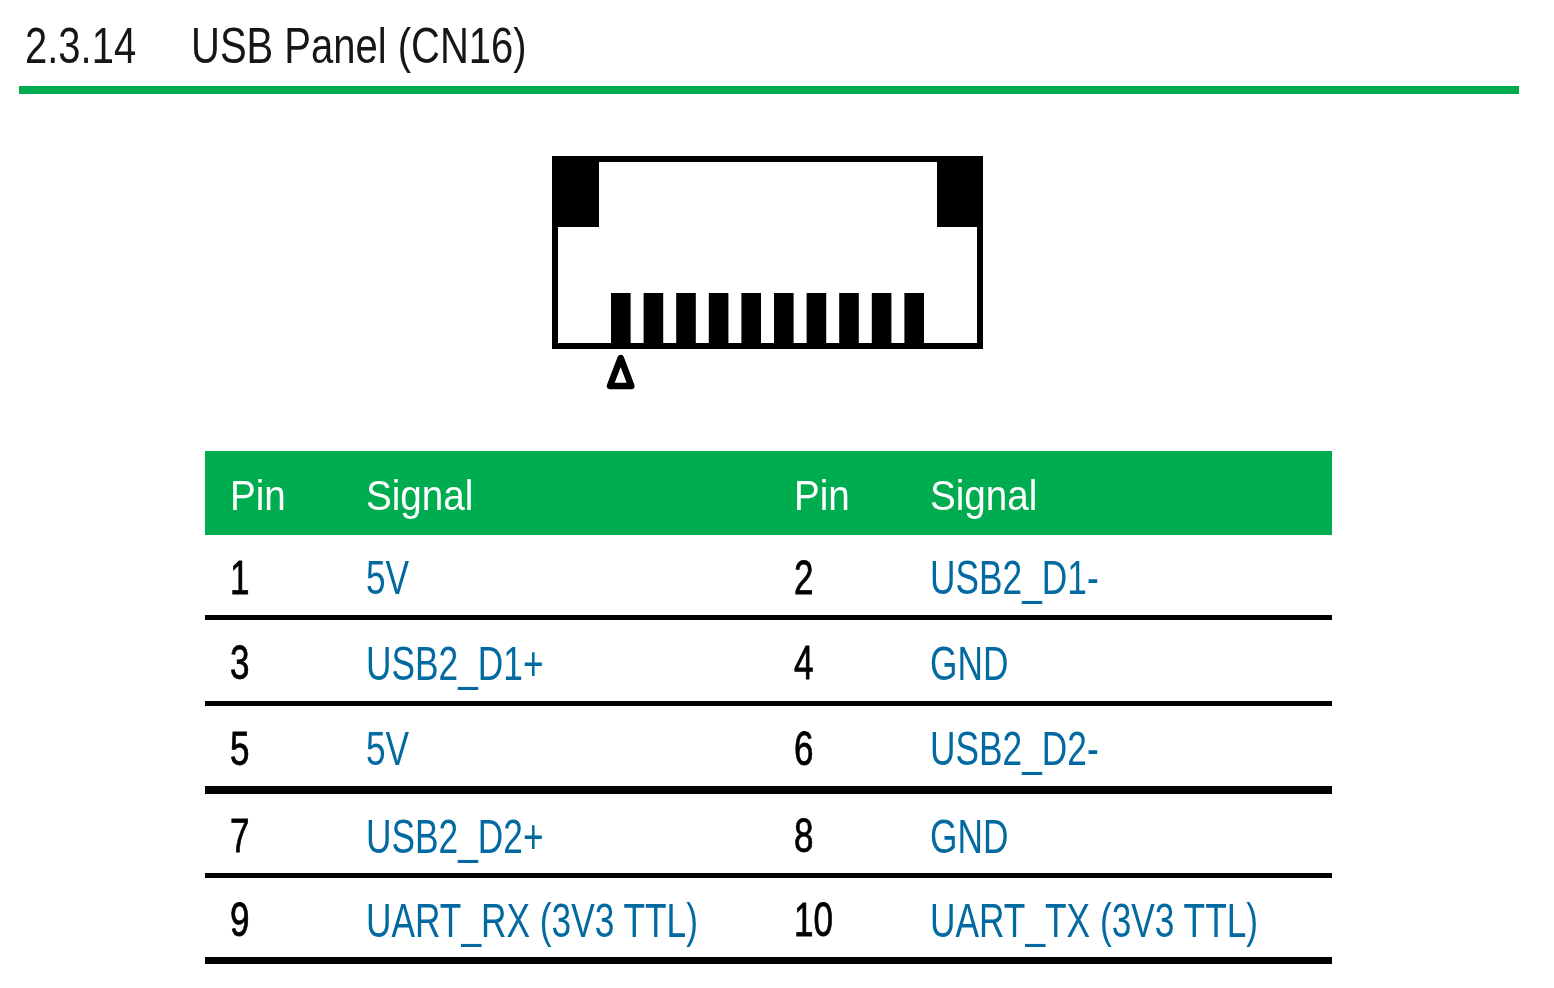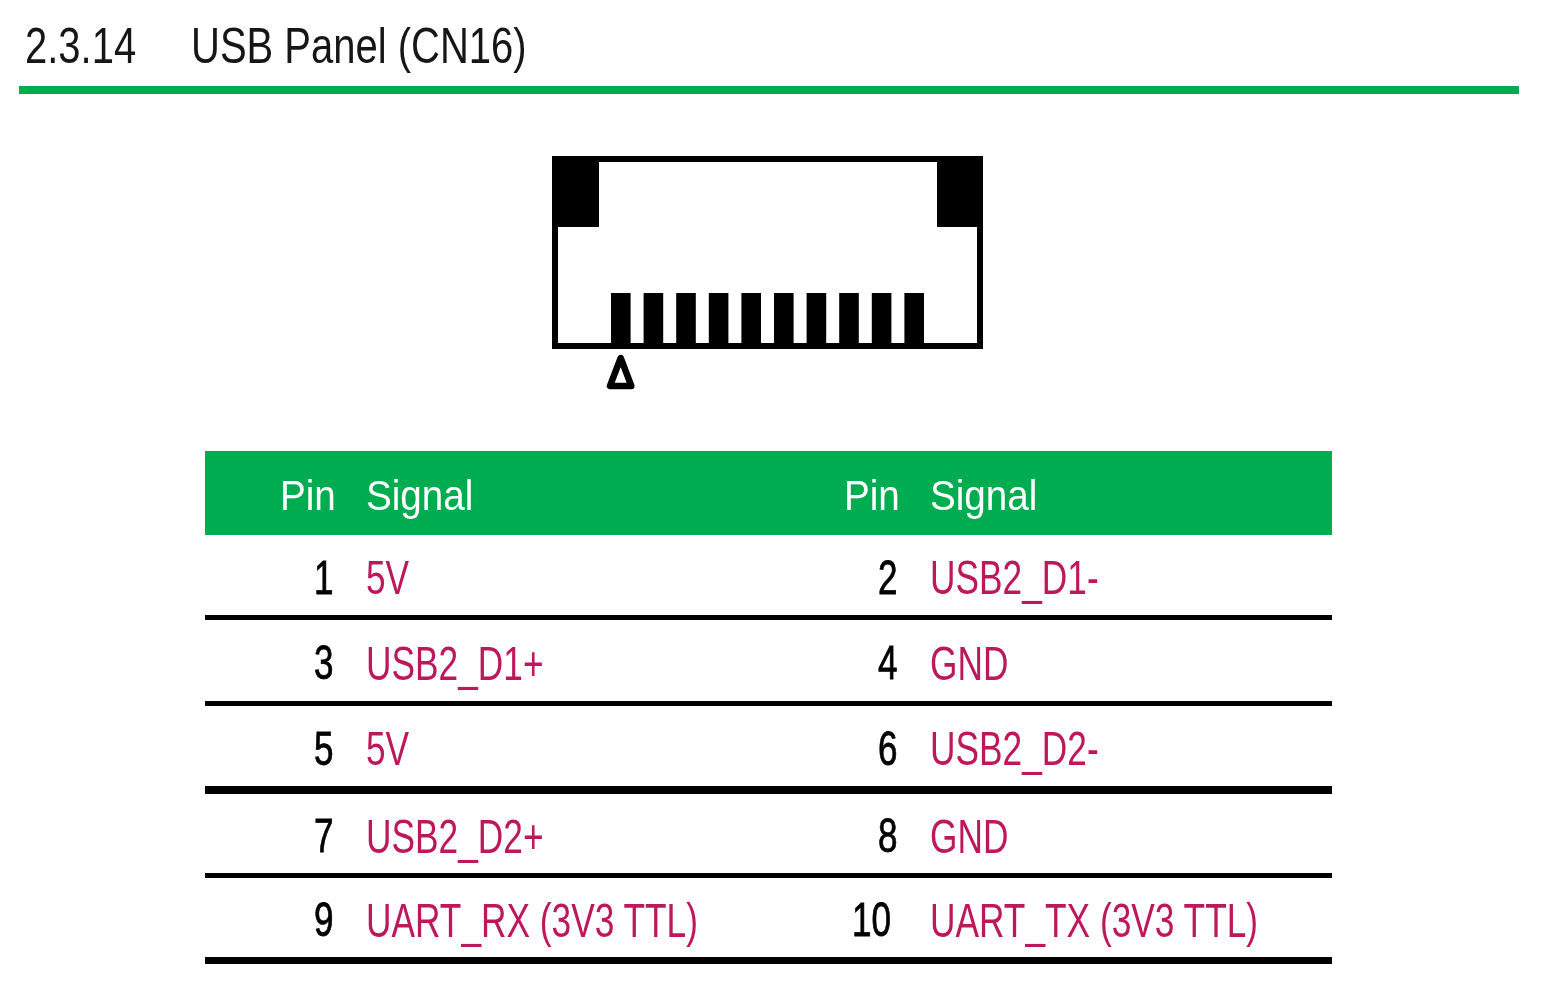--- a/index.html
+++ b/index.html
@@ -45,23 +45,23 @@
   }
   #pin-table th .cond { transform: scaleX(0.92); position: relative; top: 3px; }
   #pin-table td { padding: 0; vertical-align: middle; }
   #pin-table tr.r0 td { height: 80px; border-bottom: 5px solid #000; }
   #pin-table tr.r1 td { height: 81px; border-bottom: 5px solid #000; }
   #pin-table tr.r2 td { height: 80px; border-bottom: 8px solid #000; }
   #pin-table tr.r3 td { height: 79px; border-bottom: 5px solid #000; }
   #pin-table tr.r4 td { height: 79px; border-bottom: 7px solid #000; }
   td.pin-cell { font-size: 48px; color: #000; }
   td.pin-cell .cond { transform: scaleX(0.73); -webkit-text-stroke: 0.8px #000; position: relative; top: 2px; }
-  td.sig-cell { font-size: 49px; color: #be185d; }
+  td.sig-cell { font-size: 49px; color: #0369a1; }
   td.sig-cell .cond { transform: scaleX(0.72); position: relative; top: 2px; }
-  #pin-table .c-pin { padding-left: 25px; text-align: right; }
+  #pin-table .c-pin { padding-left: 25px; }
   #pin-table .c-sig { padding-left: 25px; }
 </style>
 </head>
 <body>
 
 <div id="heading">
   <span id="heading-number" class="cond">2.3.14</span>
   <span id="heading-title" class="cond">USB Panel (CN16)</span>
 </div>
 <div id="green-rule" style="background: rgb(0, 172, 80);"></div>

